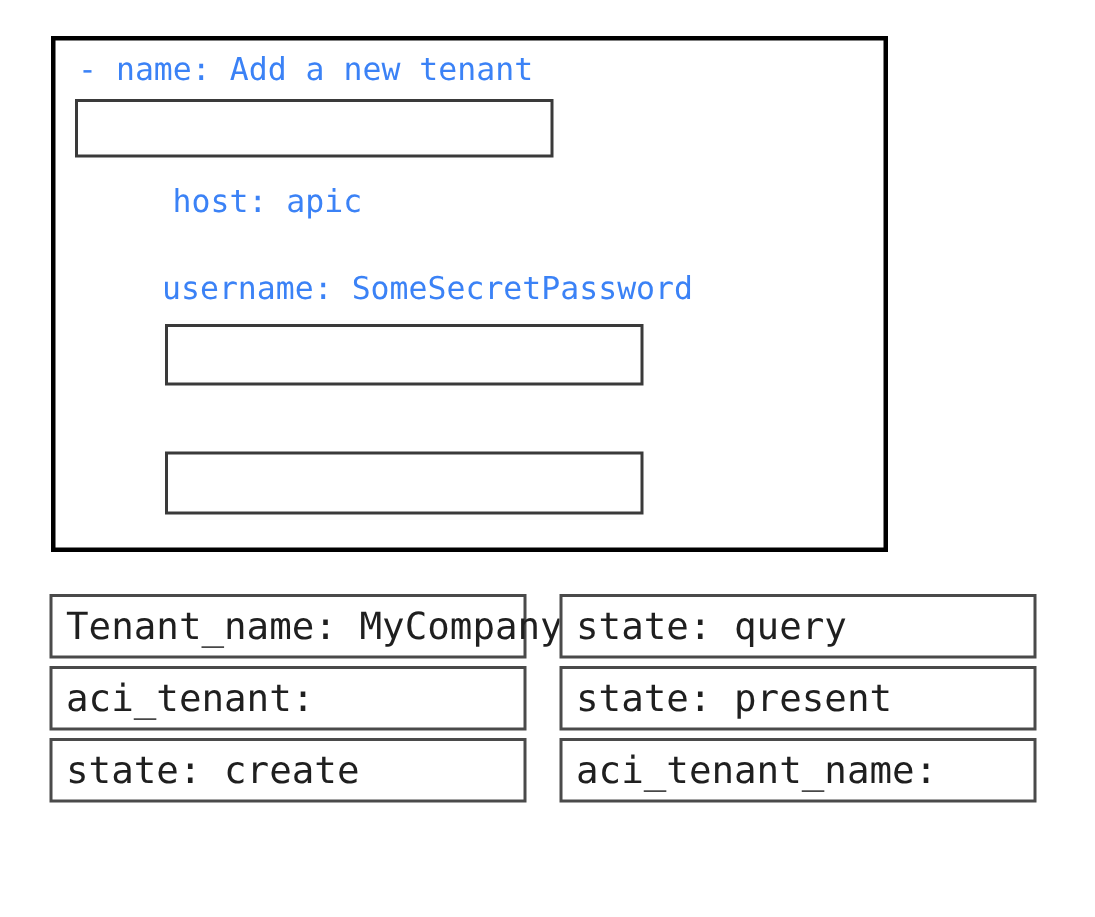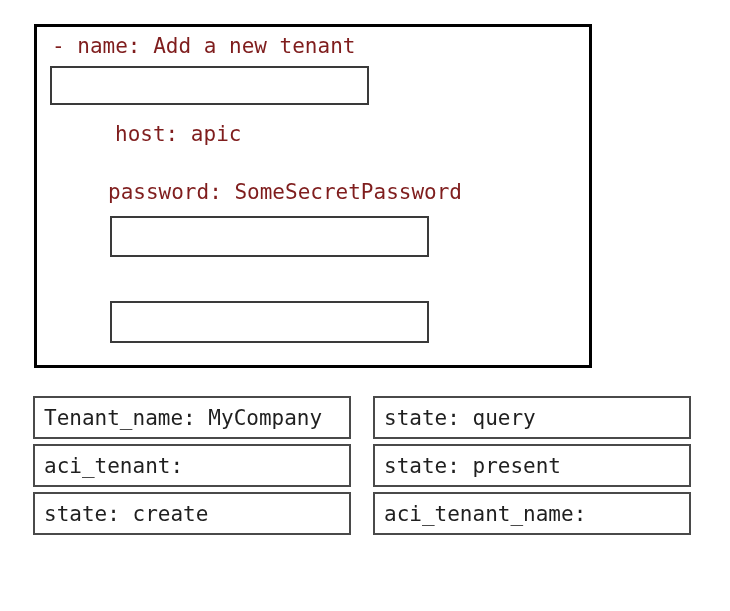--- a/index.html
+++ b/index.html
@@ -27,21 +27,21 @@
     border: 3px solid #000000;
     background: #ffffff;
   }
 
   .code-line {
     position: absolute;
     font-size: 21px;
     line-height: 24px;
     white-space: pre;
     letter-spacing: 0px;
-    color: #7f1d1d;
+    color: #3b82f6;
   }
 
   .line-name   { left: 15px; top: 7px; }
   .line-host   { left: 78px; top: 95px; }
   .line-user   { left: 71px; top: 124px; }
   .line-pass   { left: 71px; top: 153px; }
   .line-desc   { left: 71px; top: 236px; }
 
   
   .blank-field {
@@ -67,41 +67,41 @@
     row-gap: 5px;
   }
 
   .option-tile {
     box-sizing: border-box;
     border: 2px solid #4a4a4a;
     background: #ffffff;
     display: flex;
     align-items: center;
     padding-left: 9px;
-    font-size: 21px;
+    font-size: 25px;
     line-height: 24px;
     white-space: pre;
     color: #1f1f1f;
     cursor: pointer;
     user-select: none;
   }
 </style>
 </head>
 <body>
 
 <div class="playbook-card">
 
   <div class="code-line line-name">- name: Add a new tenant</div>
 
   <div class="blank-field blank-1"></div>
 
   <div class="code-line line-host">host: apic</div>
 
 
-  <div class="code-line line-pass">password: SomeSecretPassword</div>
+  <div class="code-line line-pass">username: SomeSecretPassword</div>
 
   <div class="blank-field blank-2"></div>
 
 
   <div class="blank-field blank-3"></div>
 </div>
 
 <div class="options-grid">
 
   <div class="option-tile">Tenant_name: MyCompany</div>

